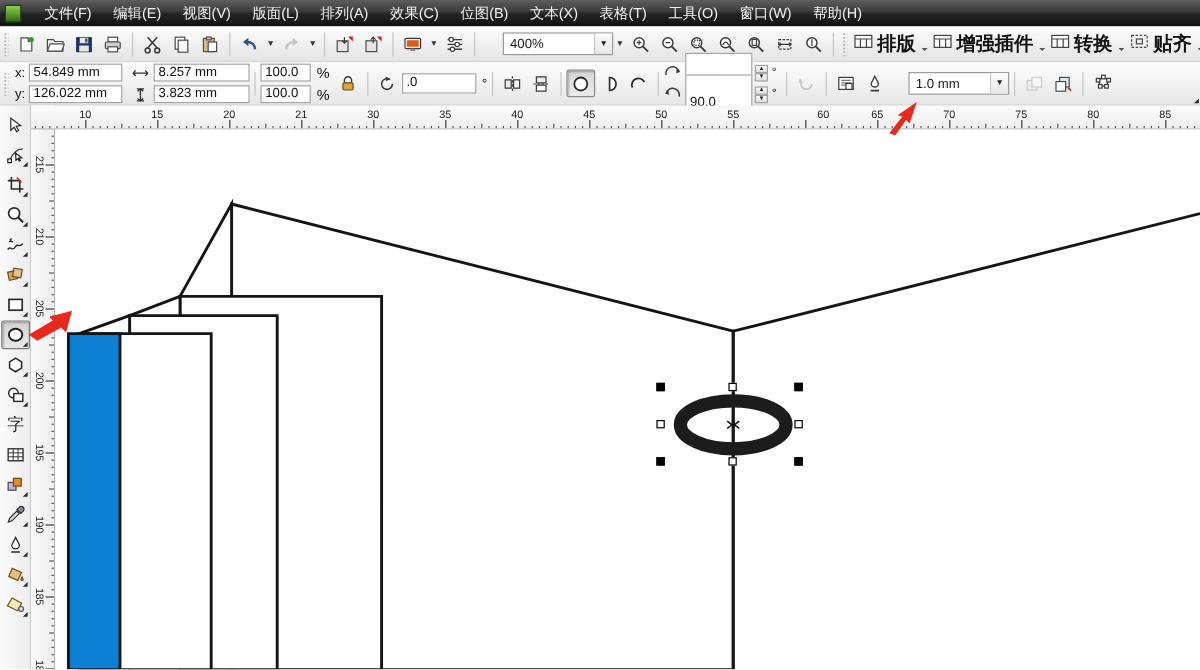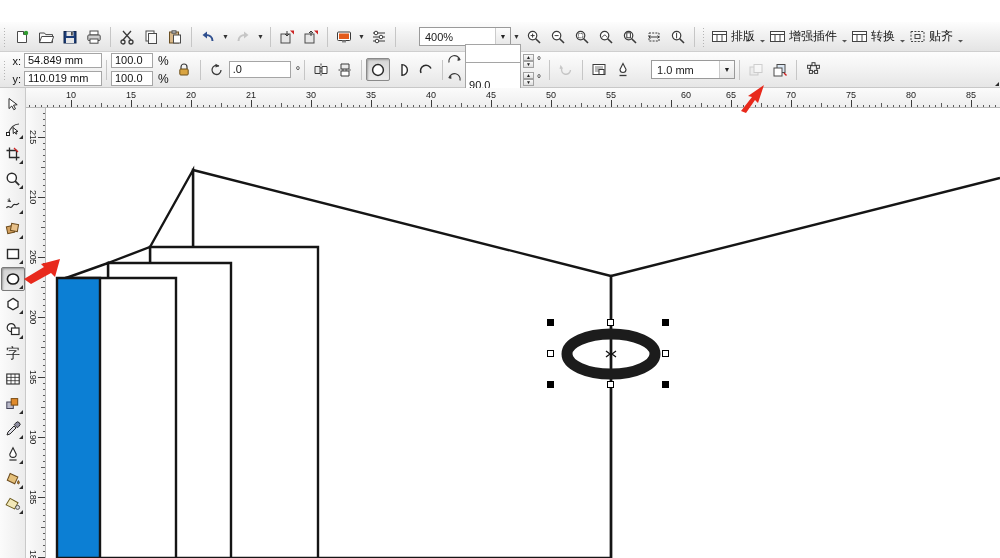--- a/index.html
+++ b/index.html
@@ -68,23 +68,23 @@
     display: flex; align-items: center; flex: 0 0 auto; margin-left: 16px;
   }
   .combo .val { font-size: 11px; padding: 0 4px 0 5px; color: #1a1a1a; flex: 1; }
   .combo .arw {
     width: 15px; height: 17px; border-left: 1px solid #cbcbcb;
     display: flex; align-items: center; justify-content: center;
     font-size: 7px; color: #222;
     background: linear-gradient(to bottom,#fcfcfc,#e7e7e7);
   }
   .plugbtn {
-    height: 22px; display: flex; align-items: center; flex: 0 0 auto;
-    padding: 0 2px 0 1px; font-size: 12px; color: #111;
-    border: 1px solid transparent; border-radius: 2px;
+    height: 22px; display: flex; align-items: flex-start; flex: 0 0 auto;
+    padding: 0 2px 0 1px; font-size: 16px; color: #111;
+    border: 1px solid transparent; border-radius: 2px; font-weight: bold;
   }
   .plugbtn .lbl { margin-left: 3px; white-space: nowrap; }
   .pdot { width: 9px; height: 14px; flex: 0 0 auto; }
 
   
   .xyblock { display: flex; flex-direction: column; justify-content: center; height: 34px; flex: 0 0 auto; }
   .xyrow { display: flex; align-items: center; height: 16px; }
   .xylab { font-size: 11px; color: #111; width: 11px; text-align: right; margin-right: 3px; }
   .xyfield {
     width: 78px; height: 15px; border: 1px solid #a5a5a5; background: #fff;
@@ -166,20 +166,35 @@
     border: 1px solid #000;
   }
   .handle.mid { background: #fff; border: 1px solid #000; }
   .redarrow { position: absolute; pointer-events: none; }
 </style>
 </head>
 <body>
 
 <div id="app">
 
+  <div class="menubar">
+    <div class="app-logo"></div>
+    <div class="mi">文件(F)</div>
+    <div class="mi">编辑(E)</div>
+    <div class="mi">视图(V)</div>
+    <div class="mi">版面(L)</div>
+    <div class="mi">排列(A)</div>
+    <div class="mi">效果(C)</div>
+    <div class="mi">位图(B)</div>
+    <div class="mi">文本(X)</div>
+    <div class="mi">表格(T)</div>
+    <div class="mi">工具(O)</div>
+    <div class="mi">窗口(W)</div>
+    <div class="mi">帮助(H)</div>
+  </div>
 
   <div class="stdbar">
     <div class="grip"></div>
 
     <div class="tb">
       <svg width="16" height="16" viewBox="0 0 16 16">
         <path d="M3.5 2.5h6l3 3v8h-9z" fill="#fff" stroke="#4a4a4a" stroke-width="1"></path>
         <path d="M9.5 2.5v3h3" fill="none" stroke="#4a4a4a"></path>
         <circle cx="12" cy="4" r="2.2" fill="#2f9b2f"></circle>
       </svg>
@@ -398,24 +413,38 @@
   <div class="propbar">
     <div class="grip"></div>
 
     <div class="xyblock">
       <div class="xyrow">
         <span class="xylab">x:</span>
         <div class="xyfield">54.849 mm</div>
       </div>
       <div class="xyrow" style="margin-top:2px;">
         <span class="xylab">y:</span>
-        <div class="xyfield">110.019 mm</div>
+        <div class="xyfield">126.022 mm</div>
       </div>
     </div>
 
+    <div class="xyblock" style="margin-left:8px;">
+      <div class="xyrow">
+        <svg width="14" height="12" viewBox="0 0 14 12" style="margin-right:4px;">
+          <path d="M1 6h12M3 3.6L1 6l2 2.4M11 3.6L13 6l-2 2.4" stroke="#333" fill="none" stroke-width="1.1"></path>
+        </svg>
+        <div class="xyfield whfield">8.257 mm</div>
+      </div>
+      <div class="xyrow" style="margin-top:2px;">
+        <svg width="14" height="12" viewBox="0 0 14 12" style="margin-right:4px;">
+          <path d="M7 1v10M4.6 3L7 1l2.4 2M4.6 9L7 11l2.4-2M4 1h6M4 11h6" stroke="#333" fill="none" stroke-width="1.1"></path>
+        </svg>
+        <div class="xyfield whfield">3.823 mm</div>
+      </div>
+    </div>
 
     <div class="tsep"></div>
 
     <div class="xyblock">
       <div class="xyrow">
         <div class="xyfield scfield">100.0</div>
         <span class="pct">%</span>
       </div>
       <div class="xyrow" style="margin-top:2px;">
         <div class="xyfield scfield">100.0</div>

